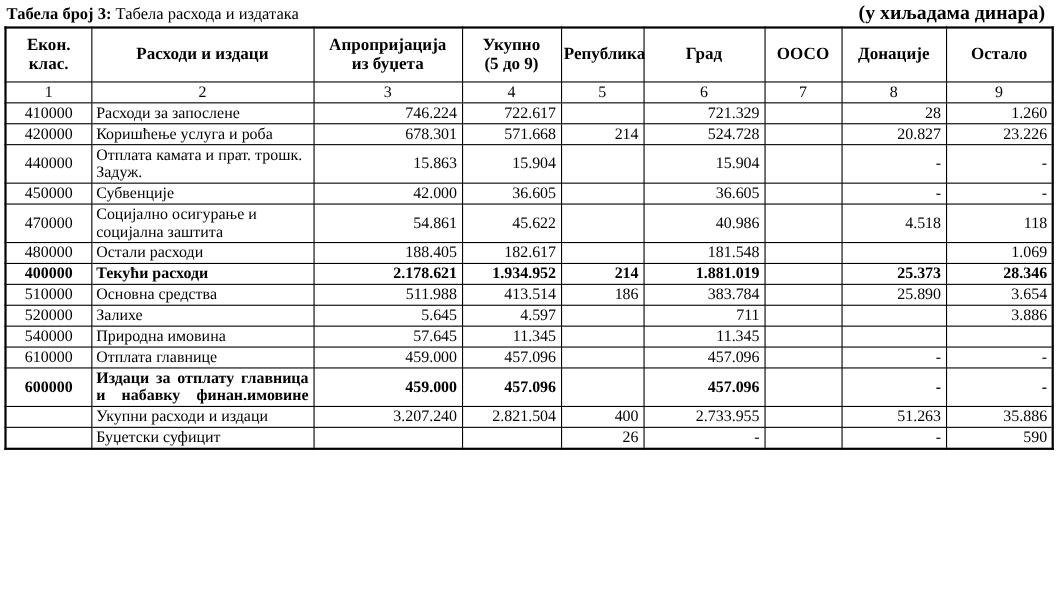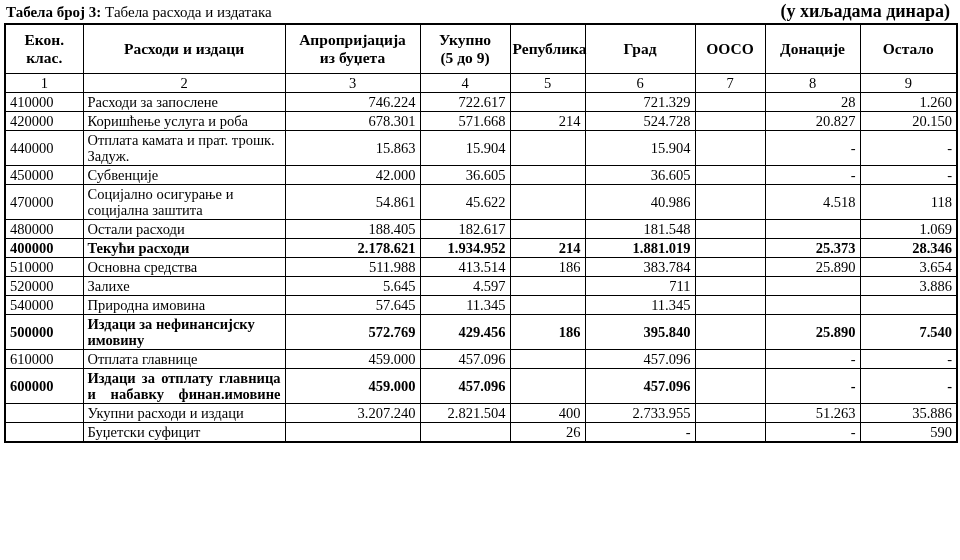--- a/index.html
+++ b/index.html
@@ -66,21 +66,21 @@
   }
   thead th.numhdr {
     text-align: center;
     font-weight: normal;
     font-size: 14.5px;
     height: 18px;
     padding: 0 2px;
   }
 
   td.code {
-    text-align: left;
+    text-align: center;
     padding-left: 6px;
     white-space: nowrap;
     margin-left: 12px;
   }
   td.desc { text-align: left; padding-left: 5px; margin-top: 26px; }
   td.desc.just { text-align: justify; text-align-last: justify; }
   td.num  { text-align: right; padding-right: 5px; white-space: nowrap; }
   tr.boldrow td { font-weight: bold; }
 
   
@@ -175,21 +175,21 @@
         </tr>
         <tr>
           <td class="code">420000</td>
           <td class="desc">Коришћење услуга и роба</td>
           <td class="num">678.301</td>
           <td class="num">571.668</td>
           <td class="num">214</td>
           <td class="num">524.728</td>
           <td class="num"></td>
           <td class="num">20.827</td>
-          <td class="num">20.150</td>
+          <td class="num">23.226</td>
         </tr>
         <tr>
           <td class="code">440000</td>
           <td class="desc">Отплата камата и прат. трошк. Задуж.</td>
           <td class="num">15.863</td>
           <td class="num">15.904</td>
           <td class="num"></td>
           <td class="num">15.904</td>
           <td class="num"></td>
           <td class="num">-</td>
@@ -265,31 +265,20 @@
           <td class="code">540000</td>
           <td class="desc">Природна имовина</td>
           <td class="num">57.645</td>
           <td class="num">11.345</td>
           <td class="num"></td>
           <td class="num">11.345</td>
           <td class="num"></td>
           <td class="num"></td>
           <td class="num"></td>
         </tr>
-        <tr class="boldrow">
-          <td class="code">500000</td>
-          <td class="desc">Издаци за нефинансијску имовину</td>
-          <td class="num">572.769</td>
-          <td class="num">429.456</td>
-          <td class="num">186</td>
-          <td class="num">395.840</td>
-          <td class="num"></td>
-          <td class="num">25.890</td>
-          <td class="num">7.540</td>
-        </tr>
         <tr>
           <td class="code">610000</td>
           <td class="desc">Отплата главнице</td>
           <td class="num">459.000</td>
           <td class="num">457.096</td>
           <td class="num"></td>
           <td class="num">457.096</td>
           <td class="num"></td>
           <td class="num">-</td>
           <td class="num">-</td>

